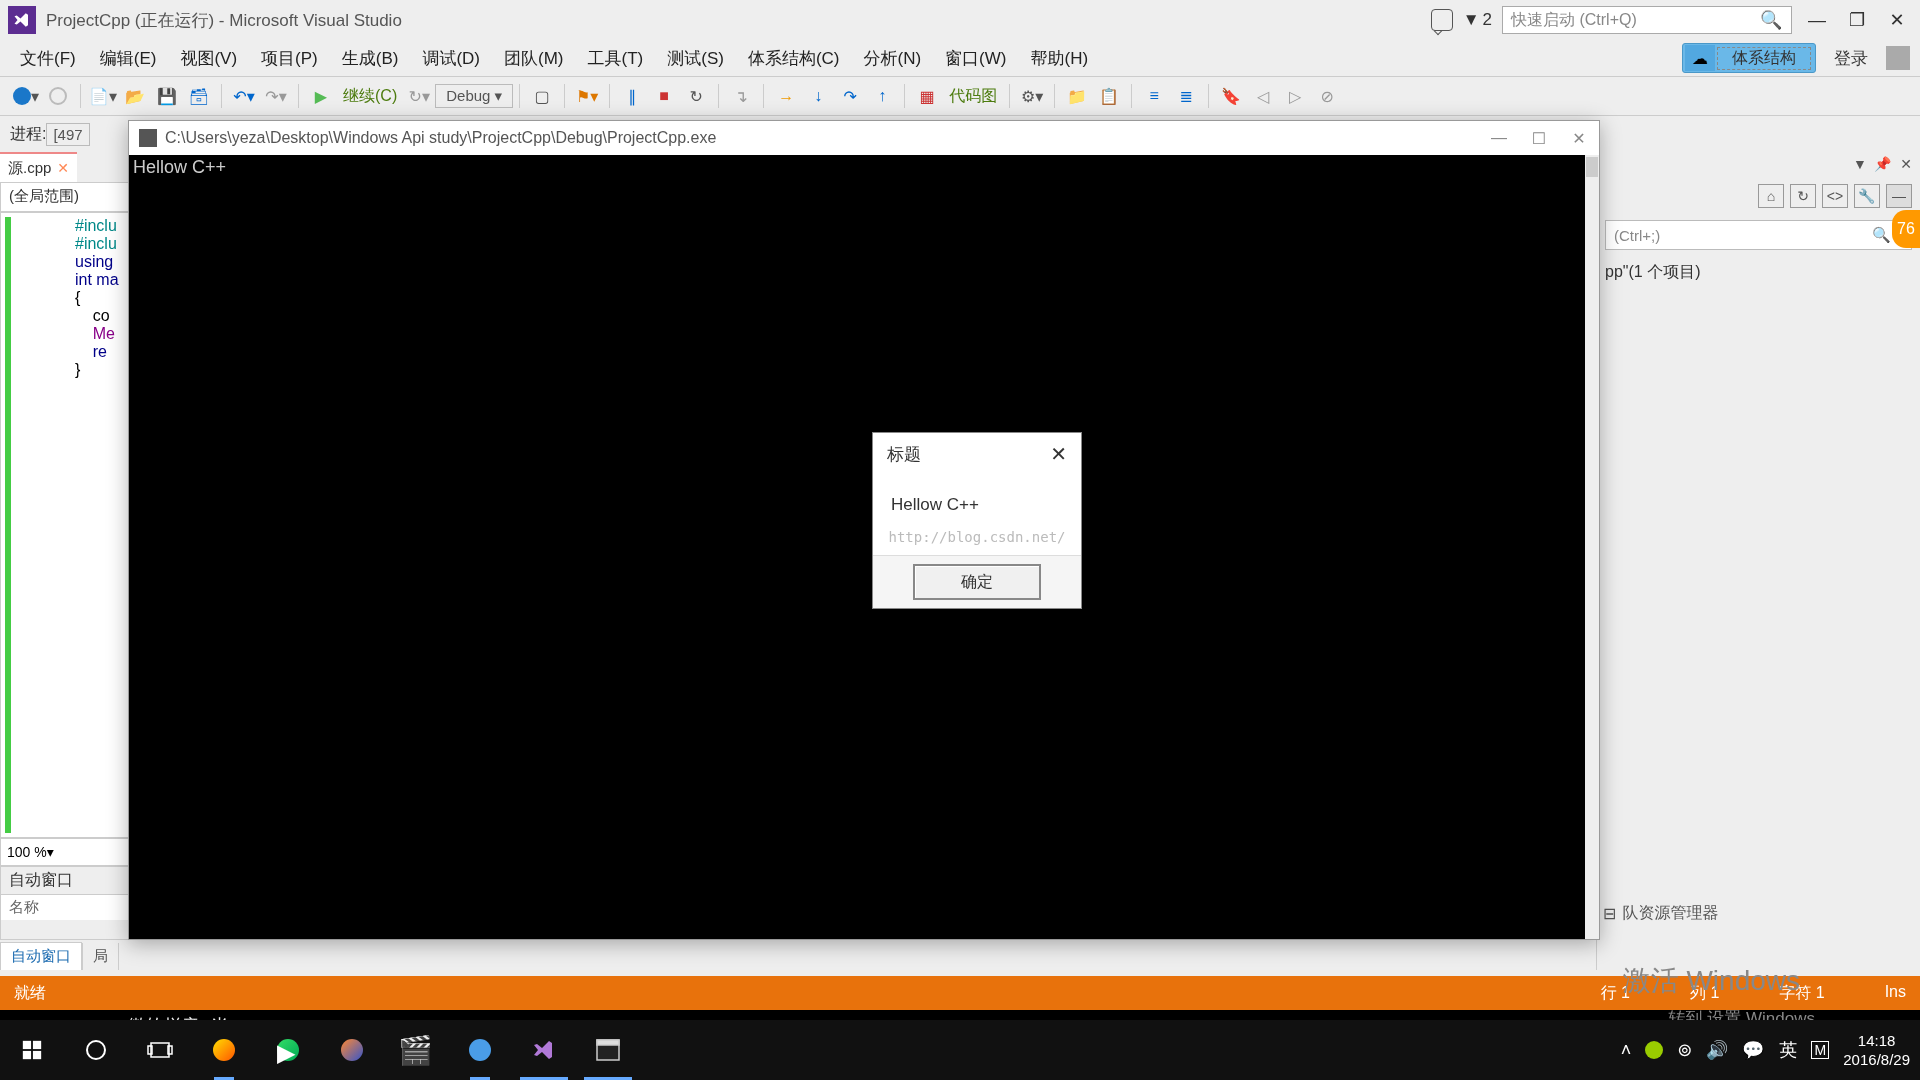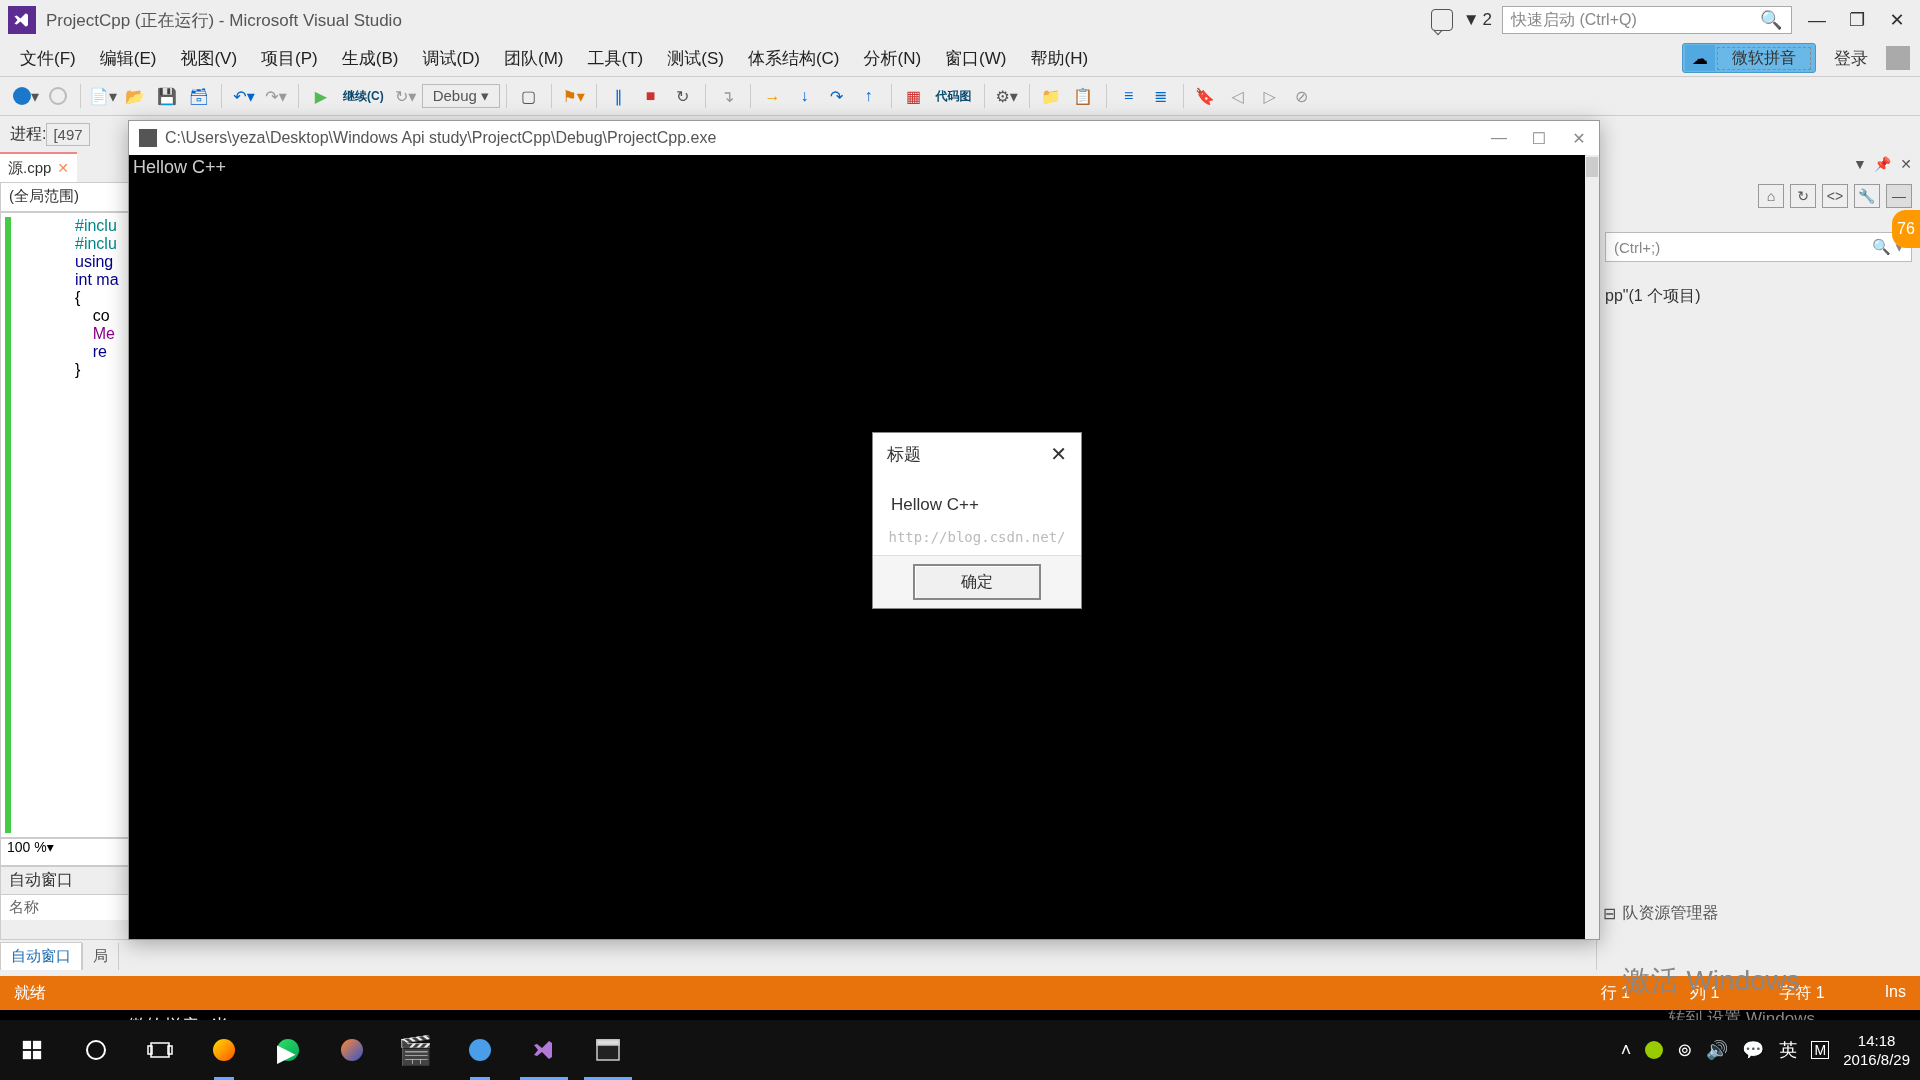--- a/index.html
+++ b/index.html
@@ -21,49 +21,49 @@
 .menu-item { padding: 4px 10px; font-size: 17px; color: #222; cursor: pointer; }
 .menubar-right { margin-left: auto; display: flex; align-items: center; gap: 10px; }
 .upload-btn { display: flex; align-items: center; background: #6ab8e8; border: 1px solid #4a98c8; border-radius: 3px; height: 30px; padding: 0 2px; }
 .upload-icon { width: 30px; height: 26px; display: flex; align-items: center; justify-content: center; background: #52a8e0; }
 .upload-text { padding: 0 14px; color: #333; font-size: 16px; border: 1px dashed #888; margin: 0 2px; }
 .login-text { font-size: 17px; color: #333; padding: 0 8px; }
 .person-icon { width: 24px; height: 24px; background: #aaa; }
 .toolbar { height: 40px; background: #eee; display: flex; align-items: center; padding: 0 10px; border-top: 1px solid #ccc; border-bottom: 1px solid #ccc; }
 .tb-btn { width: 28px; height: 28px; display: flex; align-items: center; justify-content: center; margin: 0 2px; color: #555; font-size: 16px; }
 .tb-sep { width: 1px; height: 24px; background: #ccc; margin: 0 6px; }
-.tb-dropdown { display: flex; align-items: center; padding: 0 6px; color: #0c4a6e; font-size: 12px; font-weight: bold; }
+.tb-dropdown { display: flex; align-items: center; padding: 0 6px; color: #4d7c0f; font-size: 16px; }
 .tb-debug { border: 1px solid #bbb; padding: 2px 10px; font-size: 15px; color: #555; }
 .tb-circle { width: 18px; height: 18px; border-radius: 50%; }
 .toolbar2 { height: 36px; background: #eee; display: flex; align-items: center; padding: 0 10px; }
 .proc-label { font-size: 16px; color: #333; margin-right: 0; }
 .proc-dd { border: 1px solid #bbb; padding: 2px 6px; font-size: 15px; color: #555; min-width: 30px; }
 .main-area { position: absolute; top: 152px; left: 0; right: 0; bottom: 40px; display: flex; }
 .left-editor { width: 130px; display: flex; flex-direction: column; }
 .tab-strip { height: 30px; background: #eee; display: flex; }
 .tab { background: #fff; border-top: 2px solid #e88; padding: 4px 8px; font-size: 15px; color: #333; display: flex; align-items: center; gap: 6px; }
 .tab-close { color: #f85; font-size: 14px; }
 .scope-bar { height: 30px; background: #fff; border: 1px solid #ccc; padding: 4px 8px; font-size: 15px; color: #333; }
 .code-area { flex: 1; background: #fff; border: 1px solid #ccc; font-family: Consolas, monospace; font-size: 16px; padding: 4px; overflow: hidden; position: relative; }
 .code-area .gutter { position: absolute; left: 4px; top: 4px; bottom: 4px; width: 6px; background: #4c4; }
 .code-line { padding-left: 22px; white-space: pre; color: #000; margin-left: 48px; }
 .kw { color: #008; }
 .str { color: #808; }
 .pp { color: #088; }
-.zoom-bar { height: 28px; background: #fff; border: 1px solid #ccc; display: flex; align-items: flex-start; padding: 0 6px; font-size: 14px; }
+.zoom-bar { height: 28px; background: #fff; border: 1px solid #ccc; display: flex; align-items: center; padding: 0 6px; font-size: 14px; }
 .auto-panel { height: 74px; background: #eee; border: 1px solid #ccc; }
 .auto-title { background: #eee; padding: 3px 8px; font-size: 16px; color: #333; }
 .auto-header { background: #fff; padding: 3px 8px; font-size: 15px; color: #666; border-top: 1px solid #ccc; }
 .bottom-tabs { height: 30px; background: #eee; display: flex; align-items: flex-end; }
 .btab { padding: 4px 10px; font-size: 15px; color: #1c6bb0; background: #fff; border: 1px solid #ccc; border-bottom: none; }
 .btab.inactive { color: #555; background: #eee; border-top: none; }
 .right-panel { position: absolute; right: 0; top: 0; width: 324px; bottom: 0; background: #eee; border-left: 1px solid #ccc; }
 .rp-toolbar { height: 40px; display: flex; align-items: center; justify-content: flex-end; padding: 0 8px; gap: 6px; }
 .rp-toolbar .box { width: 26px; height: 24px; border: 1px solid #999; display: flex; align-items: center; justify-content: center; font-size: 14px; color: #555; }
-.rp-search { margin: 16px 8px; height: 30px; border: 1px solid #bbb; display: flex; align-items: center; padding: 0 8px; color: #888; font-size: 15px; background: #fff; }
+.rp-search { margin: 4px 8px; height: 30px; border: 1px solid #bbb; display: flex; align-items: center; padding: 0 8px; color: #888; font-size: 15px; background: #fff; }
 .rp-content { padding: 8px; font-size: 16px; color: #333; }
 .rp-bottom { position: absolute; bottom: 40px; left: 0; right: 0; padding: 6px; font-size: 16px; color: #555; display: flex; align-items: center; gap: 6px; }
 .badge { position: absolute; right: 0; top: 210px; width: 28px; height: 38px; background: #f90; color: #fff; display: flex; align-items: center; justify-content: center; border-radius: 14px 0 0 14px; font-size: 16px; }
 .statusbar { position: absolute; bottom: 0; left: 0; right: 0; height: 34px; background: #e8720c; color: #fff; display: flex; align-items: center; padding: 0 14px; font-size: 16px; }
 .statusbar .sb-right { margin-left: auto; display: flex; gap: 60px; }
 .console-window { position: absolute; top: 120px; left: 128px; width: 1472px; height: 820px; background: #fff; border: 1px solid #999; box-shadow: 0 4px 20px rgba(0,0,0,0.3); }
 .console-titlebar { height: 34px; display: flex; align-items: center; padding: 0 10px; background: #fff; }
 .console-icon { width: 18px; height: 18px; background: #555; margin-right: 8px; }
 .console-title { font-size: 16px; color: #555; flex: 1; }
 .console-btns { display: flex; gap: 20px; }
@@ -128,21 +128,21 @@
     <div class="menu-item">团队(M)</div>
     <div class="menu-item">工具(T)</div>
     <div class="menu-item">测试(S)</div>
     <div class="menu-item">体系结构(C)</div>
     <div class="menu-item">分析(N)</div>
     <div class="menu-item">窗口(W)</div>
     <div class="menu-item">帮助(H)</div>
     <div class="menubar-right">
       <div class="upload-btn">
         <div class="upload-icon">☁</div>
-        <div class="upload-text">微软拼音</div>
+        <div class="upload-text">体系结构</div>
       </div>
       <div class="login-text">登录</div>
       <div class="person-icon"></div>
     </div>
   </div>
 
   <div class="toolbar">
     <div class="tb-btn"><span class="tb-circle" style="background:#1a77c9"></span>▾</div>
     <div class="tb-btn">
         <span class="tb-circle" style="border:2px solid #bbb"></span>

